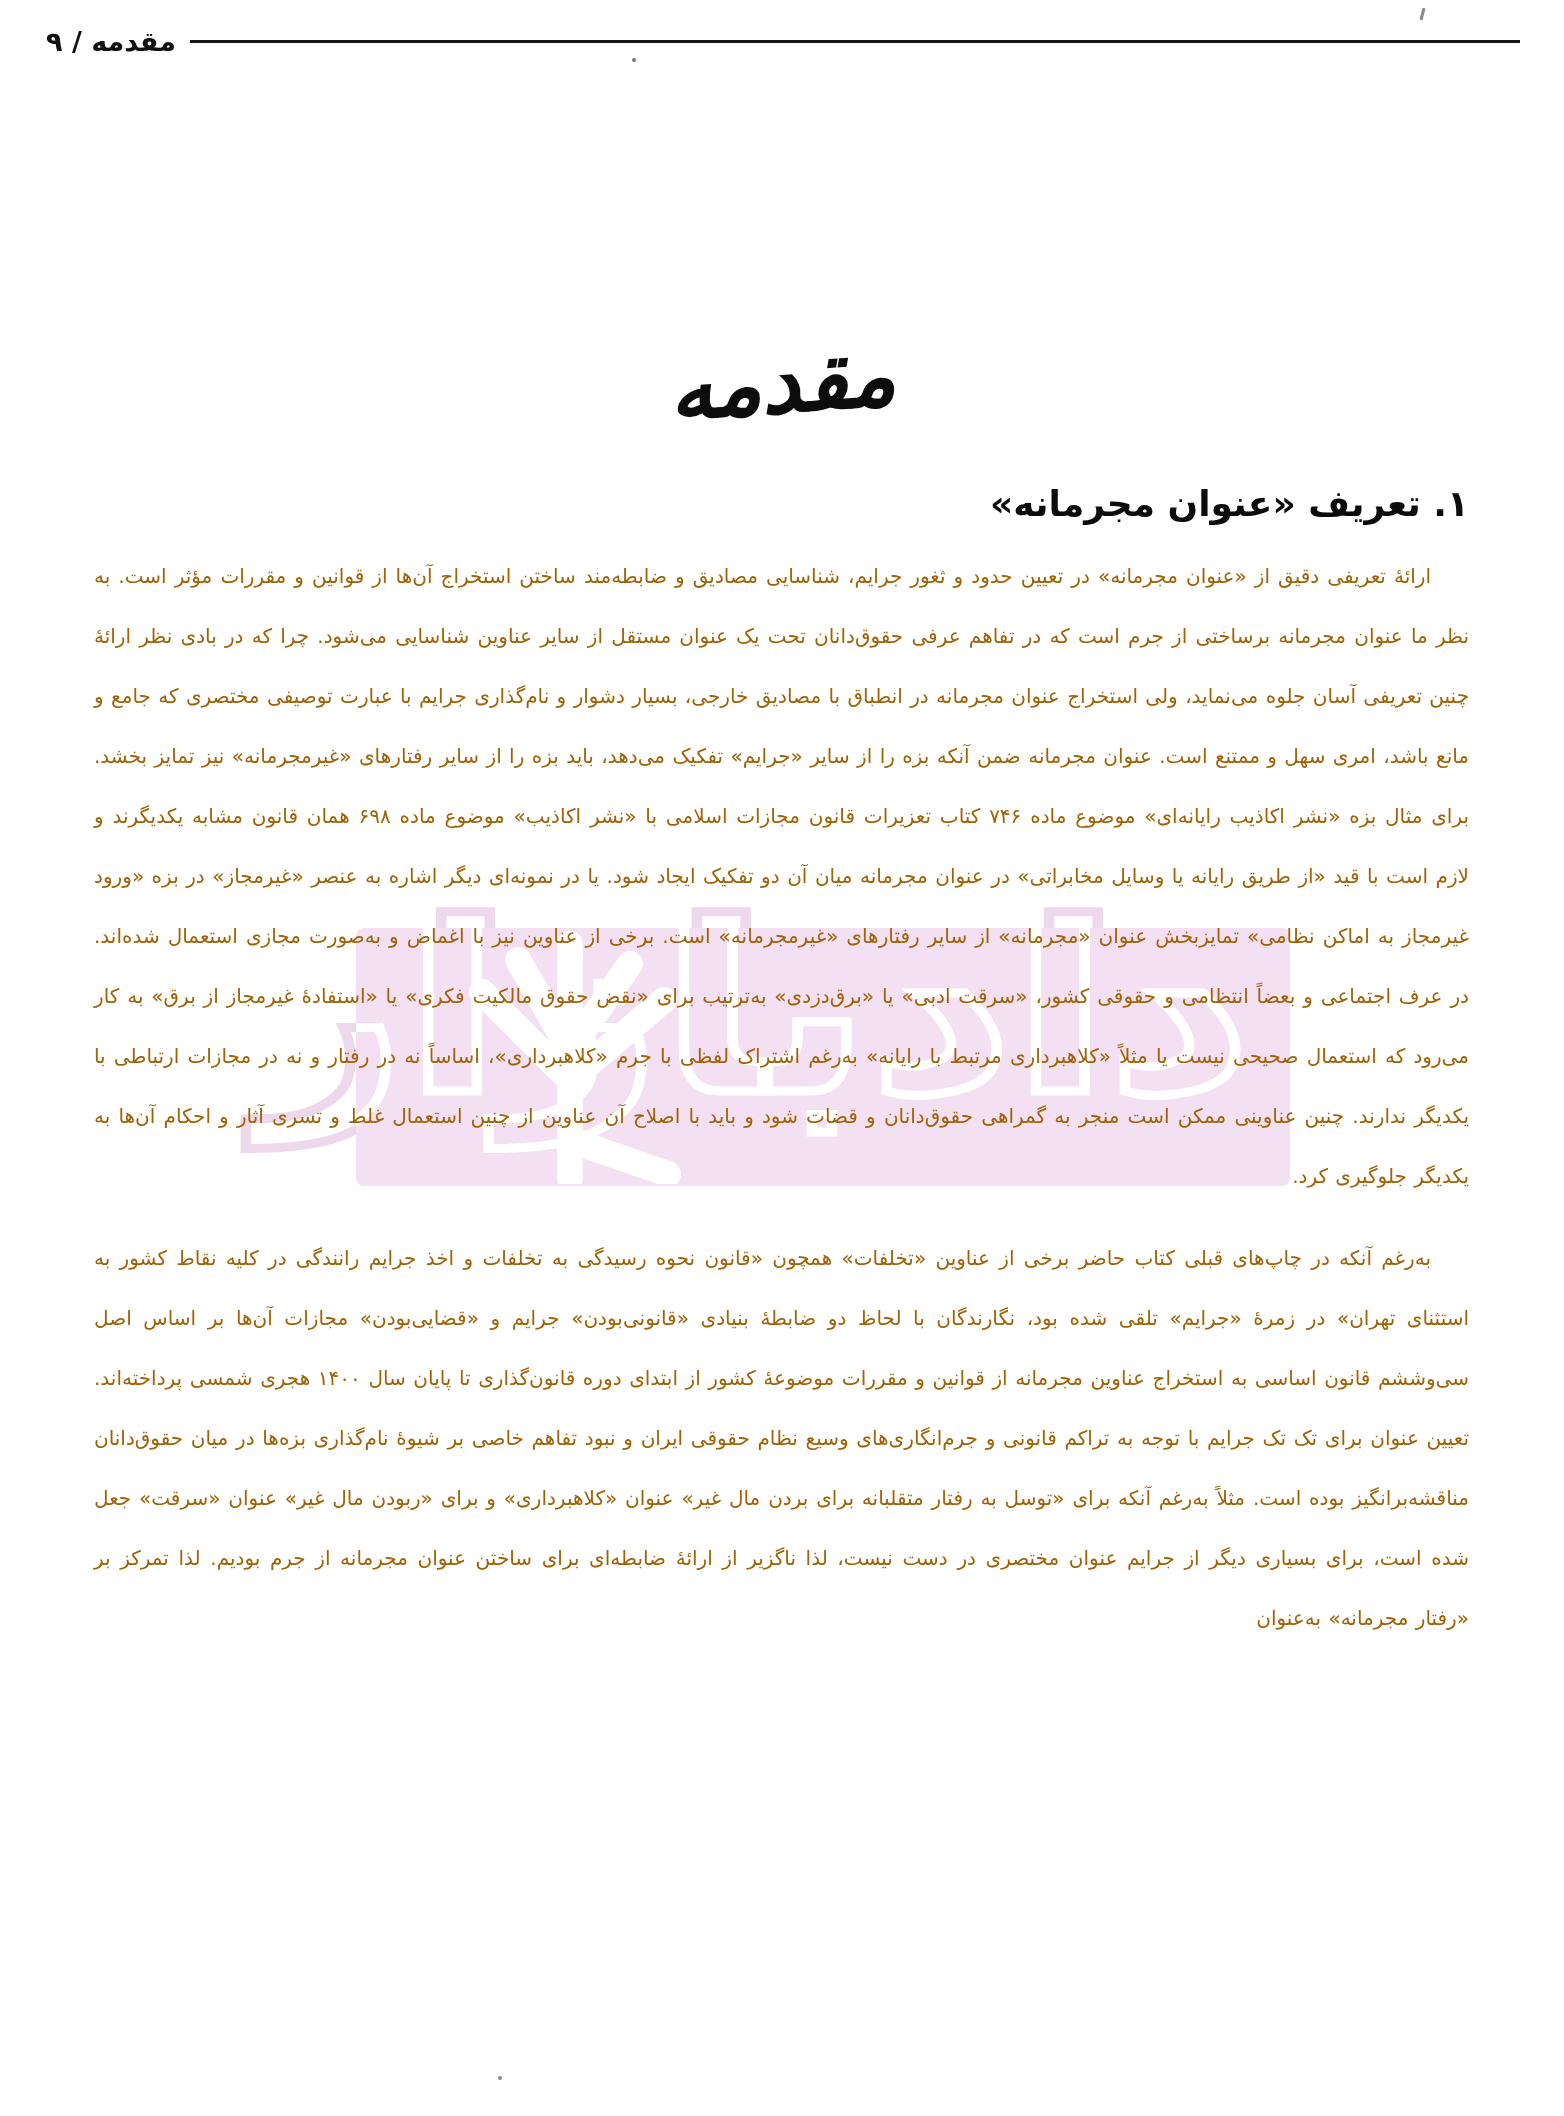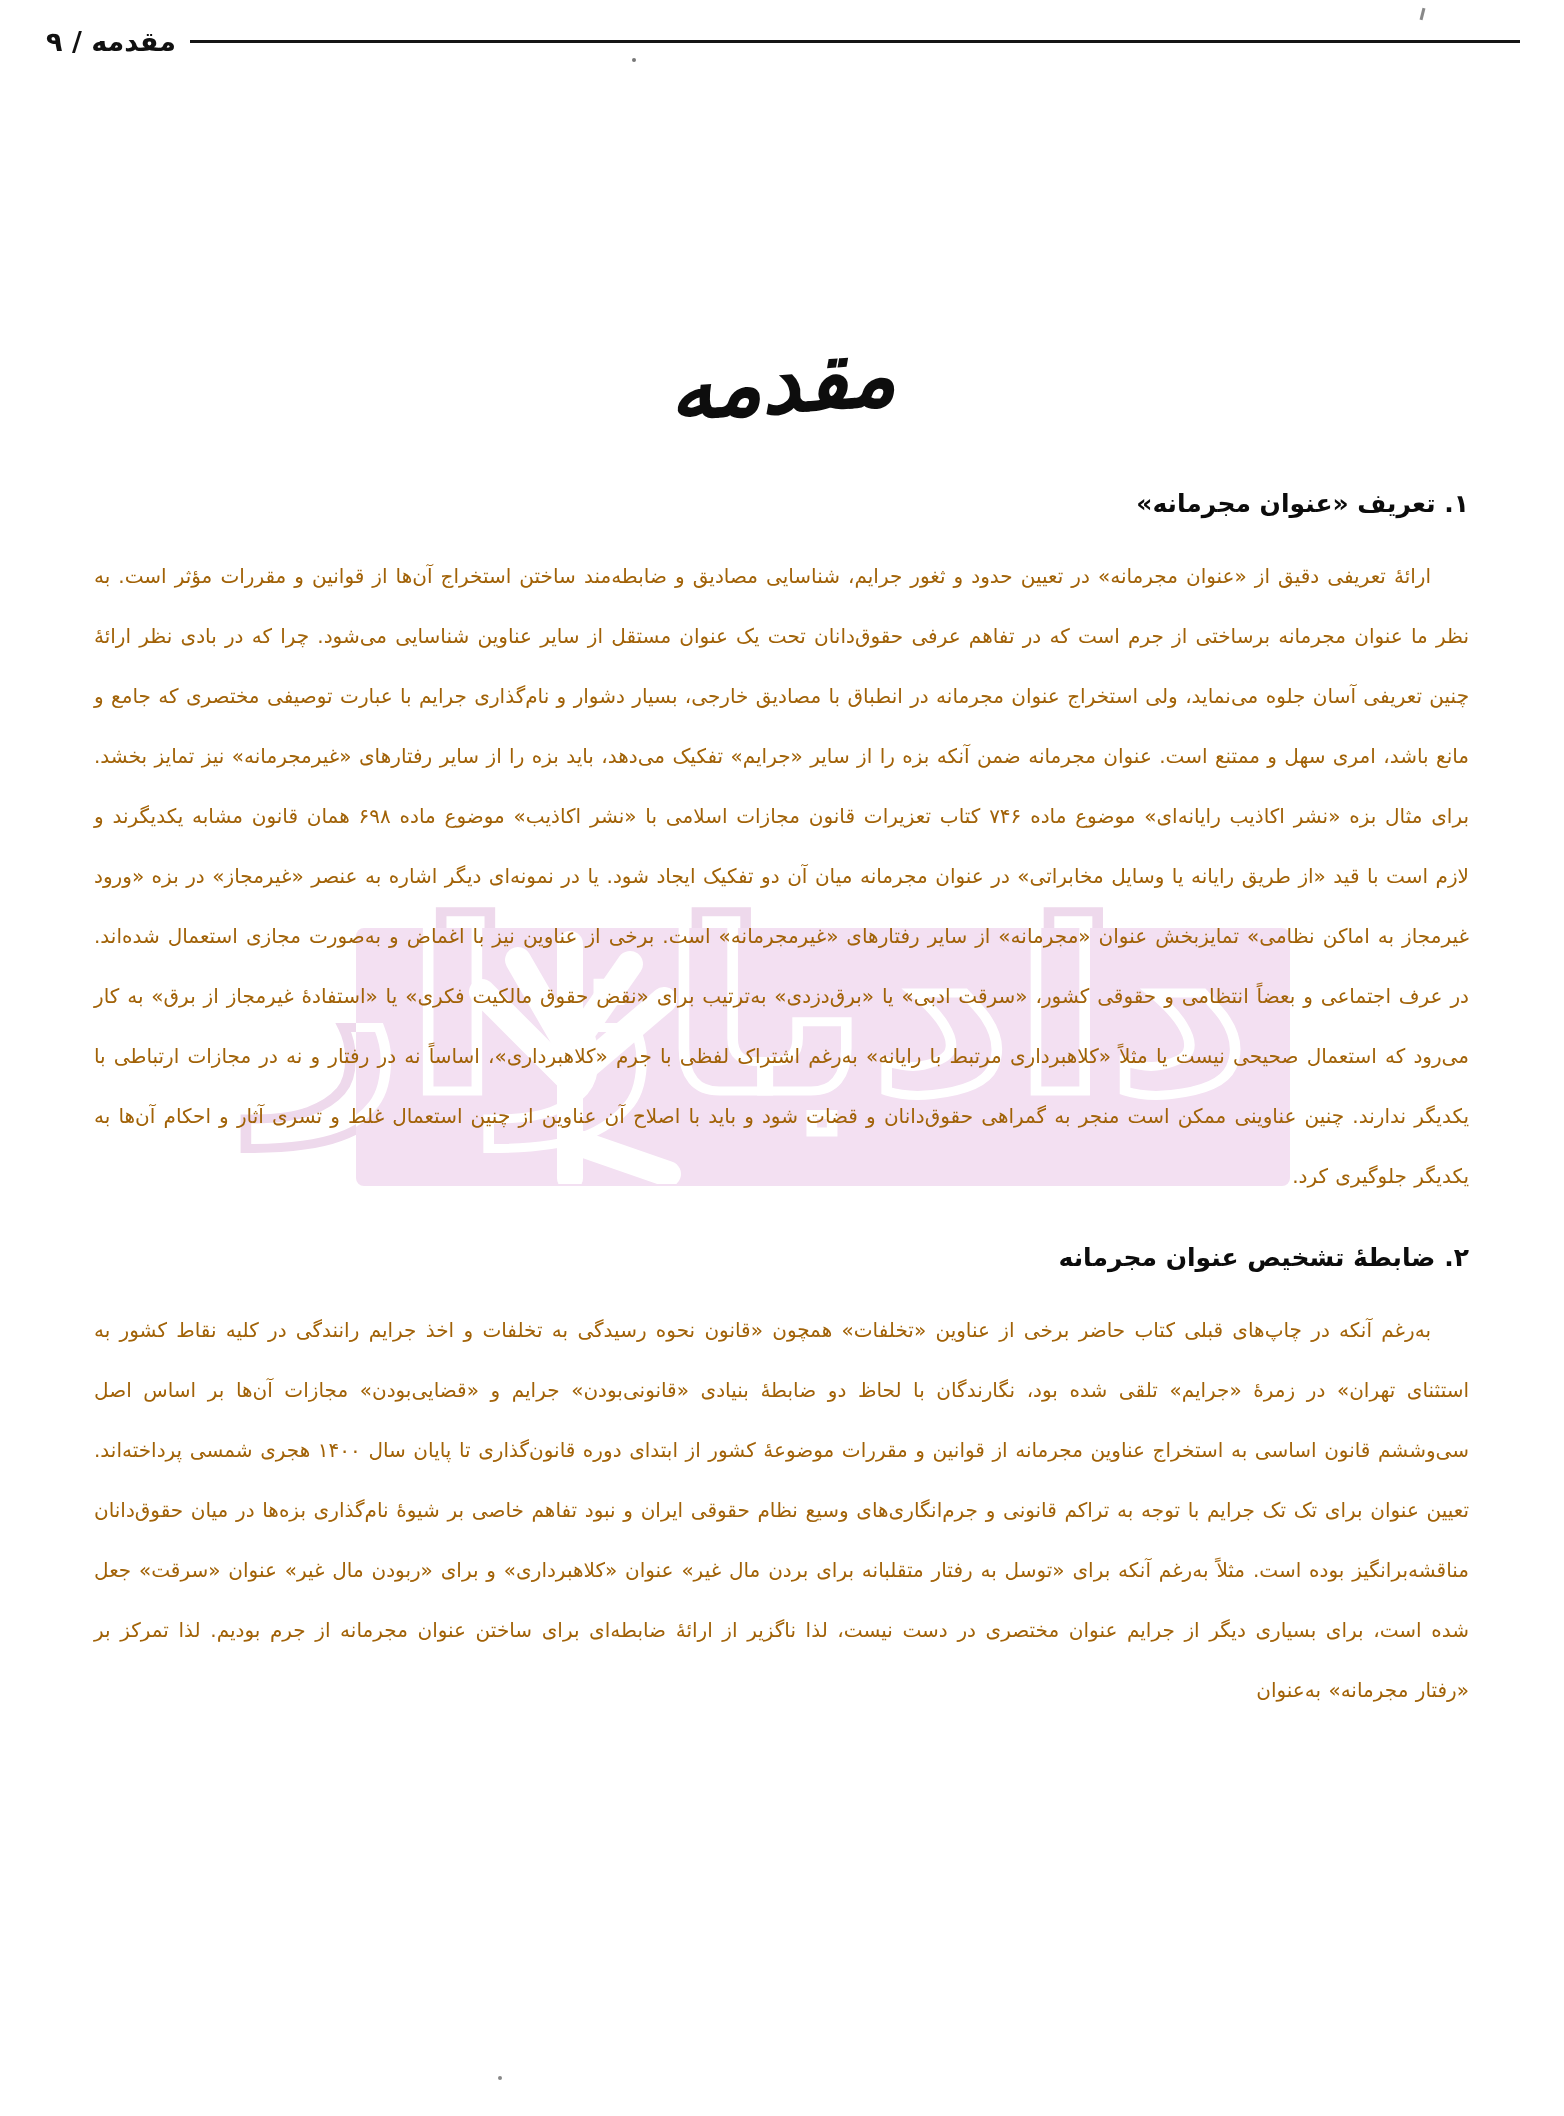--- a/index.html
+++ b/index.html
@@ -74,21 +74,21 @@
   
   .content {
     position: absolute;
     top: 0;
     right: 95px;
     left: 94px;
     z-index: 2;
   }
 
   .section-heading {
-    font-size: 25px;
+    font-size: 36px;
     font-weight: bold;
     line-height: 40px;
     color: #0c0c0c;
   }
   .heading-1 { margin-top: 484px; }
   .heading-2 { margin-top: 32px; }
 
   .body-paragraph {
     margin-top: 22px;
     font-size: 20px;
@@ -175,19 +175,18 @@
   </div>
 
   <div class="calligraphy-title">مقدمه</div>
 
   <div class="content">
 
     <h2 class="section-heading heading-1">۱. تعریف «عنوان مجرمانه»</h2>
 
     <p class="body-paragraph">ارائهٔ تعریفی دقیق از «عنوان مجرمانه» در تعیین حدود و ثغور جرایم، شناسایی مصادیق و ضابطه‌مند ساختن استخراج آن‌ها از قوانین و مقررات مؤثر است. به نظر ما عنوان مجرمانه برساختی از جرم است که در تفاهم عرفی حقوق‌دانان تحت یک عنوان مستقل از سایر عناوین شناسایی می‌شود. چرا که در بادی نظر ارائهٔ چنین تعریفی آسان جلوه می‌نماید، ولی استخراج عنوان مجرمانه در انطباق با مصادیق خارجی، بسیار دشوار و نام‌گذاری جرایم با عبارت توصیفی مختصری که جامع و مانع باشد، امری سهل و ممتنع است. عنوان مجرمانه ضمن آنکه بزه را از سایر «جرایم» تفکیک می‌دهد، باید بزه را از سایر رفتارهای «غیرمجرمانه» نیز تمایز بخشد. برای مثال بزه «نشر اکاذیب رایانه‌ای» موضوع ماده ۷۴۶ کتاب تعزیرات قانون مجازات اسلامی با «نشر اکاذیب» موضوع ماده ۶۹۸ همان قانون مشابه یکدیگرند و لازم است با قید «از طریق رایانه یا وسایل مخابراتی» در عنوان مجرمانه میان آن دو تفکیک ایجاد شود. یا در نمونه‌ای دیگر اشاره به عنصر «غیرمجاز» در بزه «ورود غیرمجاز به اماکن نظامی» تمایزبخش عنوان «مجرمانه» از سایر رفتارهای «غیرمجرمانه» است. برخی از عناوین نیز با اغماض و به‌صورت مجازی استعمال شده‌اند. در عرف اجتماعی و بعضاً انتظامی و حقوقی کشور، «سرقت ادبی» یا «برق‌دزدی» به‌ترتیب برای «نقض حقوق مالکیت فکری» یا «استفادهٔ غیرمجاز از برق» به کار می‌رود که استعمال صحیحی نیست یا مثلاً «کلاهبرداری مرتبط با رایانه» به‌رغم اشتراک لفظی با جرم «کلاهبرداری»، اساساً نه در رفتار و نه در مجازات ارتباطی با یکدیگر ندارند. چنین عناوینی ممکن است منجر به گمراهی حقوق‌دانان و قضات شود و باید با اصلاح آن عناوین از چنین استعمال غلط و تسری آثار و احکام آن‌ها به یکدیگر جلوگیری کرد.</p>
 
-    <h2 class="section-heading heading-2">۲. ضابطهٔ تشخیص عنوان مجرمانه</h2>
 
     <p class="body-paragraph">به‌رغم آنکه در چاپ‌های قبلی کتاب حاضر برخی از عناوین «تخلفات» همچون «قانون نحوه رسیدگی به تخلفات و اخذ جرایم رانندگی در کلیه نقاط کشور به استثنای تهران» در زمرهٔ «جرایم» تلقی شده بود، نگارندگان با لحاظ دو ضابطهٔ بنیادی «قانونی‌بودن» جرایم و «قضایی‌بودن» مجازات آن‌ها بر اساس اصل سی‌وششم قانون اساسی به استخراج عناوین مجرمانه از قوانین و مقررات موضوعهٔ کشور از ابتدای دوره قانون‌گذاری تا پایان سال ۱۴۰۰ هجری شمسی پرداخته‌اند. تعیین عنوان برای تک تک جرایم با توجه به تراکم قانونی و جرم‌انگاری‌های وسیع نظام حقوقی ایران و نبود تفاهم خاصی بر شیوهٔ نام‌گذاری بزه‌ها در میان حقوق‌دانان مناقشه‌برانگیز بوده است. مثلاً به‌رغم آنکه برای «توسل به رفتار متقلبانه برای بردن مال غیر» عنوان «کلاهبرداری» و برای «ربودن مال غیر» عنوان «سرقت» جعل شده است، برای بسیاری دیگر از جرایم عنوان مختصری در دست نیست، لذا ناگزیر از ارائهٔ ضابطه‌ای برای ساختن عنوان مجرمانه از جرم بودیم. لذا تمرکز بر «رفتار مجرمانه» به‌عنوان</p>
 
   </div>
 
 </div>
 
 </body></html>

